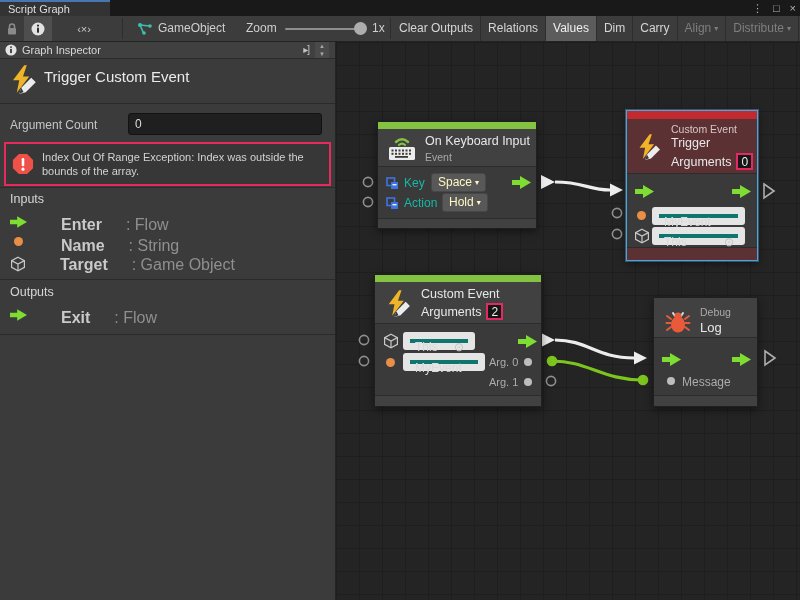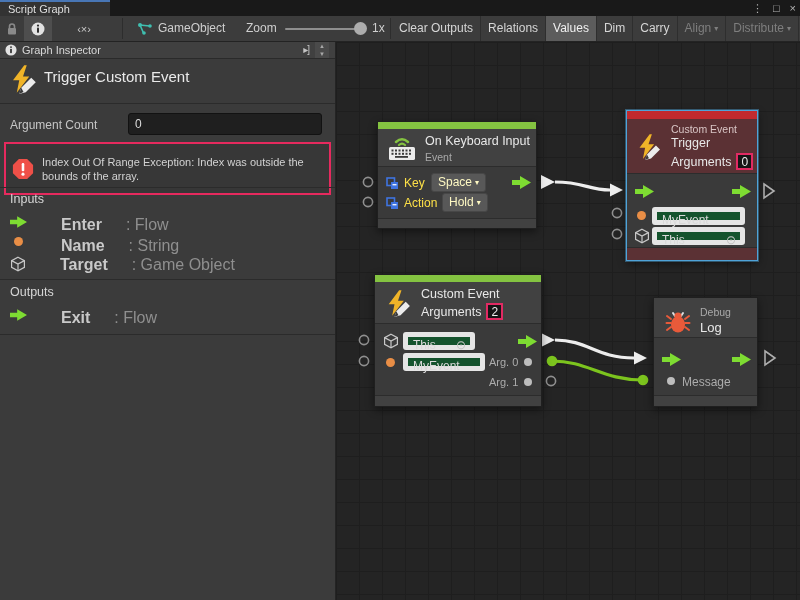--- a/index.html
+++ b/index.html
@@ -42,21 +42,21 @@
   #gi-bar .lbl { position:absolute; left:22px; top:0; color:#D8D8D8; }
   #gi-dock { position:absolute; right:26px; top:0; color:#C4C4C4; font-size:10px; letter-spacing:-1px; }
   #gi-spin { position:absolute; right:6px; top:0px; width:14px; height:16px; background:#4A4A4A;
     color:#A8A8A8; font-size:6px; line-height:8px; text-align:center; }
   #insp-title { position:absolute; left:44px; top:26px; font-size:15px; color:#EAEAEA; }
   .divider { position:absolute; left:0; width:100%; height:1px; background:#2B2B2B; }
   #arg-label { position:absolute; left:10px; top:76px; font-size:12px; color:#C6C6C6; }
   #arg-input { position:absolute; left:128px; top:71px; width:194px; height:22px; background:#1F1F1F;
     border:1px solid #121212; border-radius:3px; color:#DCDCDC; font-size:12px; padding:0 6px;
     font-family:"Liberation Sans", sans-serif; }
-  #error-box { position:absolute; left:4px; top:100px; width:327px; height:53px; background:#373737;
+  #error-box { position:absolute; left:4px; top:100px; width:327px; height:44px; background:#373737;
     border:2px solid #E62A5E; display:flex; align-items:center; }
   #error-text { font-size:11px; line-height:14px; color:#D2D2D2; padding-right:6px; }
   .sec-head { position:absolute; left:10px; font-size:12.5px; color:#D6D6D6; }
   .port-row { position:absolute; left:10px; height:16px; display:flex; align-items:flex-start; font-size:16px;gap:24px; }
   .port-row .nm { color:#C9C9C9; font-weight:bold; margin-left:10px; }
   .port-row .tp { color:#8F8F8F; }
   .dot { width:9px; height:9px; border-radius:50%; }
   .dot.orange { background:#E98E46; }
   .dot.gray { background:#BDBDBD; }
 
@@ -75,25 +75,25 @@
   .node.selected { border:1px solid #4FA3D8; box-shadow:0 0 0 1px rgba(79,163,216,.45), 0 3px 8px rgba(0,0,0,.45); }
   .topbar { position:absolute; left:0; top:0; width:100%; }
   .nheader { position:absolute; left:0; width:100%; background:#414141; border-bottom:1px solid #2C2C2C; }
   .nheader.red { background:#5B3134; }
   .nfooter { position:absolute; left:0; bottom:0; width:100%; background:#414141; border-top:1px solid #2C2C2C; }
   .nfooter.red { background:#5B3134; }
   .ntitle { font-size:12.5px; color:#E8E8E8; }
   .nsub { font-size:10.5px; color:#A9A9A9; }
   .badge { display:inline-flex; align-items:center; justify-content:center; min-width:13px; height:17px;
     padding:0 3px; background:#161616; border:2px solid #E12A63; color:#ECECEC; font-size:12px; margin-left:5px; }
-  .field { position:absolute; height:18px; background:#14532d; border:5px solid #e5e5e5; border-radius:3px;
+  .field { position:absolute; height:18px; background:#0f766e; border:7px solid #e5e5e5; border-radius:3px;
     color:#D9D9D9; font-size:12px; line-height:16px; padding:0 5px; }
   .dd { position:absolute; height:19px; background:#585858; border:1px solid #474747; border-radius:3px;
     color:#fef9c3; font-size:12px; line-height:17px; padding:0 6px; }
-  .rowlbl { position:absolute; font-size:12px; color:#fde047; }
+  .rowlbl { position:absolute; font-size:12px; color:#14b8a6; }
   .arglbl { position:absolute; font-size:11px; color:#ACACAC; }
   .target-glyph { position:absolute; right:4px; top:0; font-size:12px; color:#C4C4C4; line-height:16px; }
 </style>
 </head>
 <body>
 
 <svg width="0" height="0" style="position:absolute">
   <defs>
     <symbol id="sym-flow" viewBox="0 0 19 13">
       <path d="M0 4 H8 V0 L19 6.5 L8 13 V9 H0 Z" fill="#7EDC32"></path>

